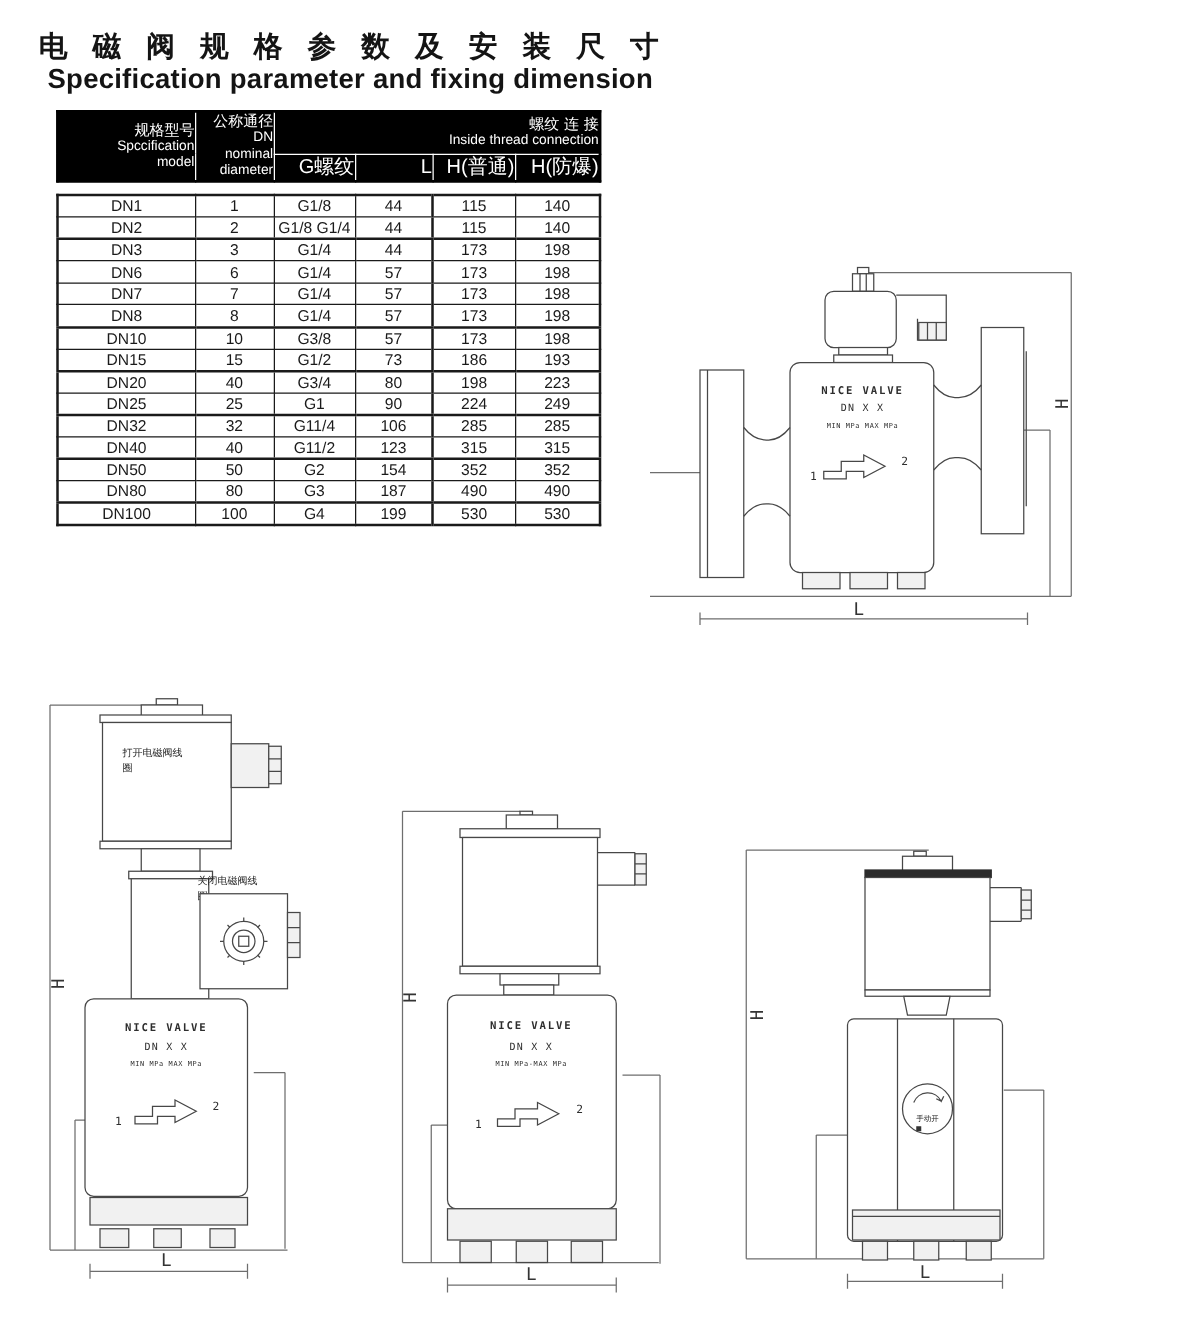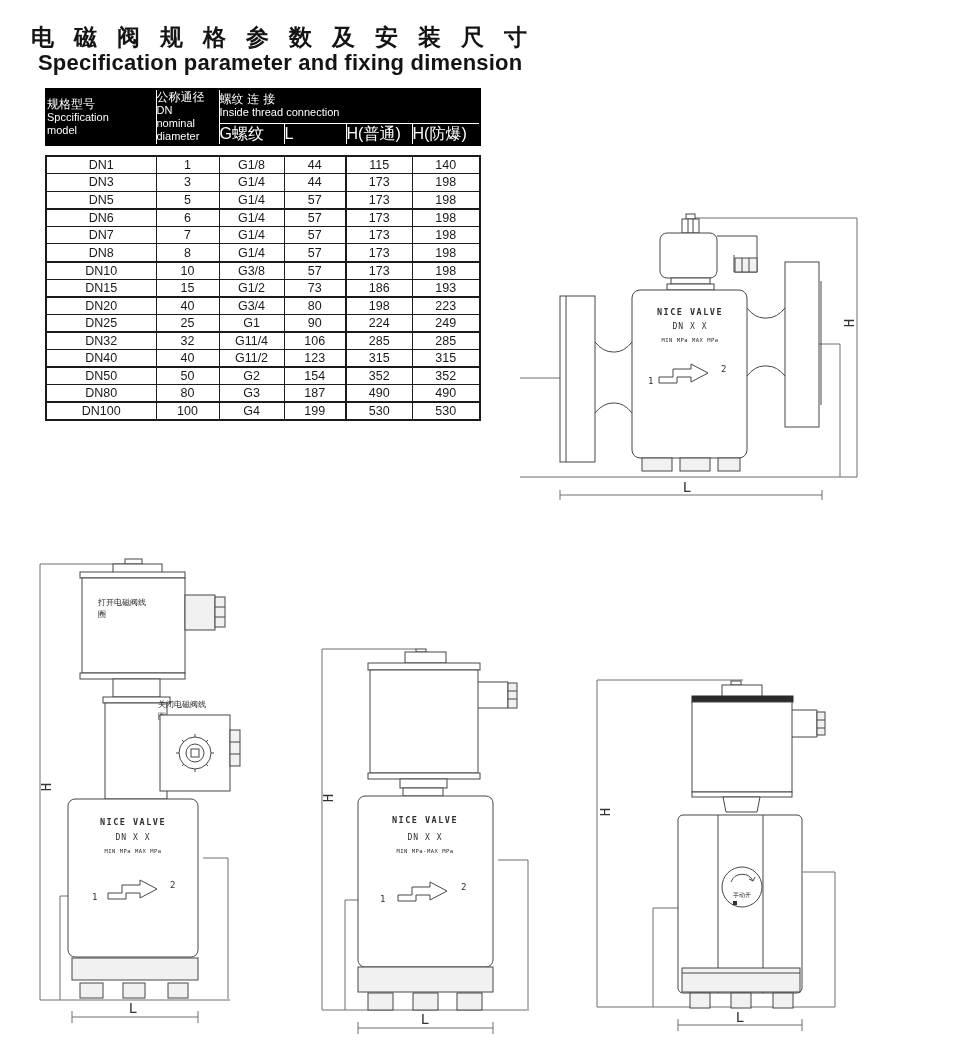--- a/index.html
+++ b/index.html
@@ -16,21 +16,21 @@
   }
   .title-en {
     position:absolute; left:38px; top:50px;
     font-size:22px; font-weight:bold; letter-spacing:0.2px; color:#141414;
   }
   
   .spec-table-wrap { position:absolute; left:45px; top:88px; width:434px; }
   table { border-collapse:collapse; table-layout:fixed; width:434px; }
   .head-table { background:#000; color:#fff; }
   .head-table th {
-    border:1px solid #fff; font-weight:normal; text-align:left;
+    border:1px solid #fff; font-weight:normal; text-align:right;
     font-size:11.5px; line-height:13px; padding:1px 0;
   }
   .head-table .cn { font-size:12px; font-family:"DejaVu Sans","Liberation Sans",sans-serif; }
   .head-table .en { font-size:11px; }
   .head-table tr.sub th { height:22px; font-size:16px; }
   .head-table { border:2px solid #000; }
   .body-table { margin-top:9px; border:2px solid #1a1a1a; }
   .body-table td {
     border:1px solid #1a1a1a; text-align:center; font-size:12.5px;
     height:17.6px; padding:0; color:#1a1a1a; white-space:nowrap; overflow:hidden;
@@ -117,33 +117,33 @@
         </colgroup>
       <tbody>
           <tr>
             <td class="c-model">DN1</td>
             <td class="c-dn">1</td>
             <td class="c-g">G1/8</td>
             <td class="c-l">44</td>
             <td class="c-h_normal">115</td>
             <td class="c-h_ex">140</td>
           </tr>
+          <tr class="group-end">
+            <td class="c-model">DN2</td>
+            <td class="c-dn">2</td>
+            <td class="c-g">G1/8 G1/4</td>
+            <td class="c-l">44</td>
+            <td class="c-h_normal">115</td>
+            <td class="c-h_ex">140</td>
+          </tr>
           <tr>
             <td class="c-model">DN3</td>
             <td class="c-dn">3</td>
             <td class="c-g">G1/4</td>
             <td class="c-l">44</td>
-            <td class="c-h_normal">173</td>
-            <td class="c-h_ex">198</td>
-          </tr>
-          <tr class="group-end">
-            <td class="c-model">DN5</td>
-            <td class="c-dn">5</td>
-            <td class="c-g">G1/4</td>
-            <td class="c-l">57</td>
             <td class="c-h_normal">173</td>
             <td class="c-h_ex">198</td>
           </tr>
           <tr>
             <td class="c-model">DN6</td>
             <td class="c-dn">6</td>
             <td class="c-g">G1/4</td>
             <td class="c-l">57</td>
             <td class="c-h_normal">173</td>
             <td class="c-h_ex">198</td>

